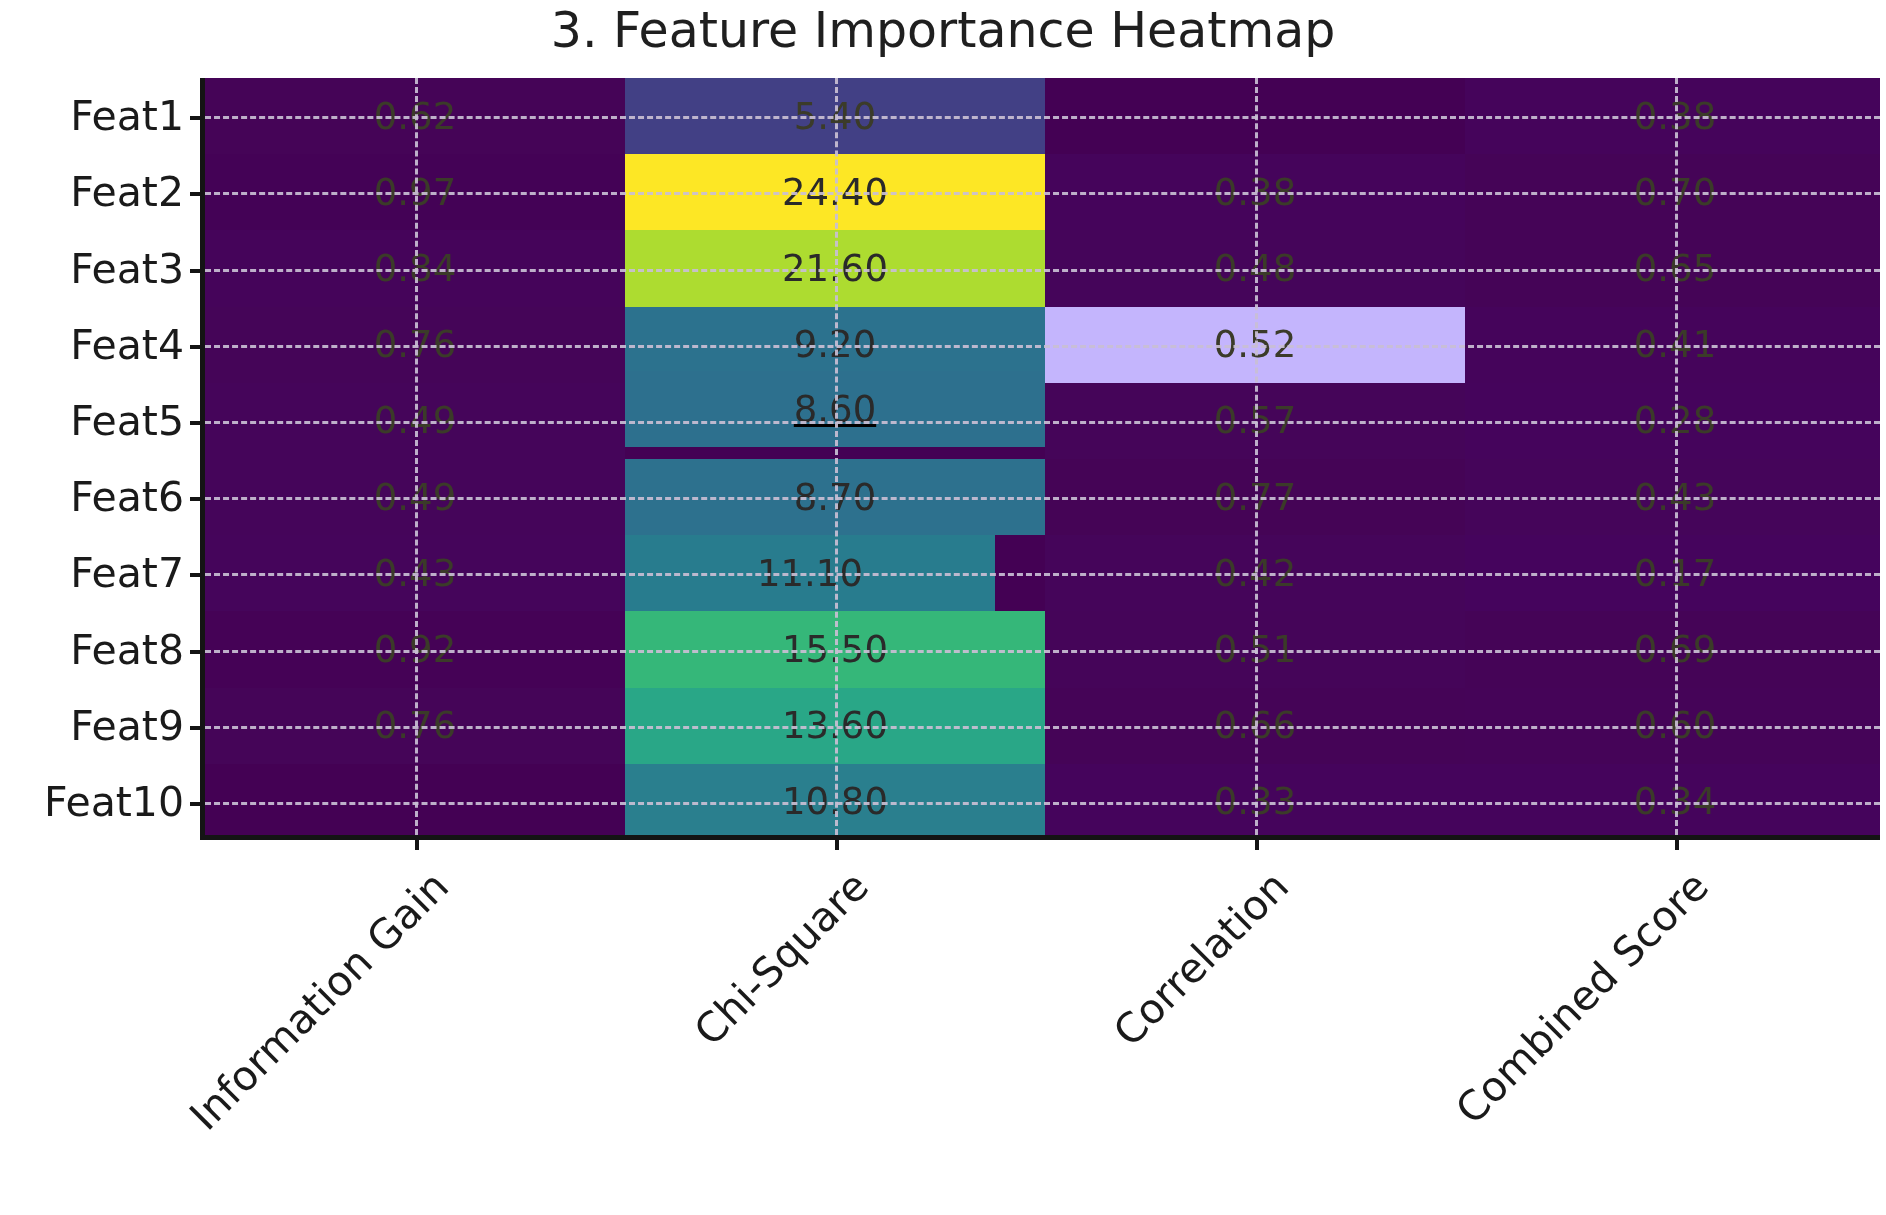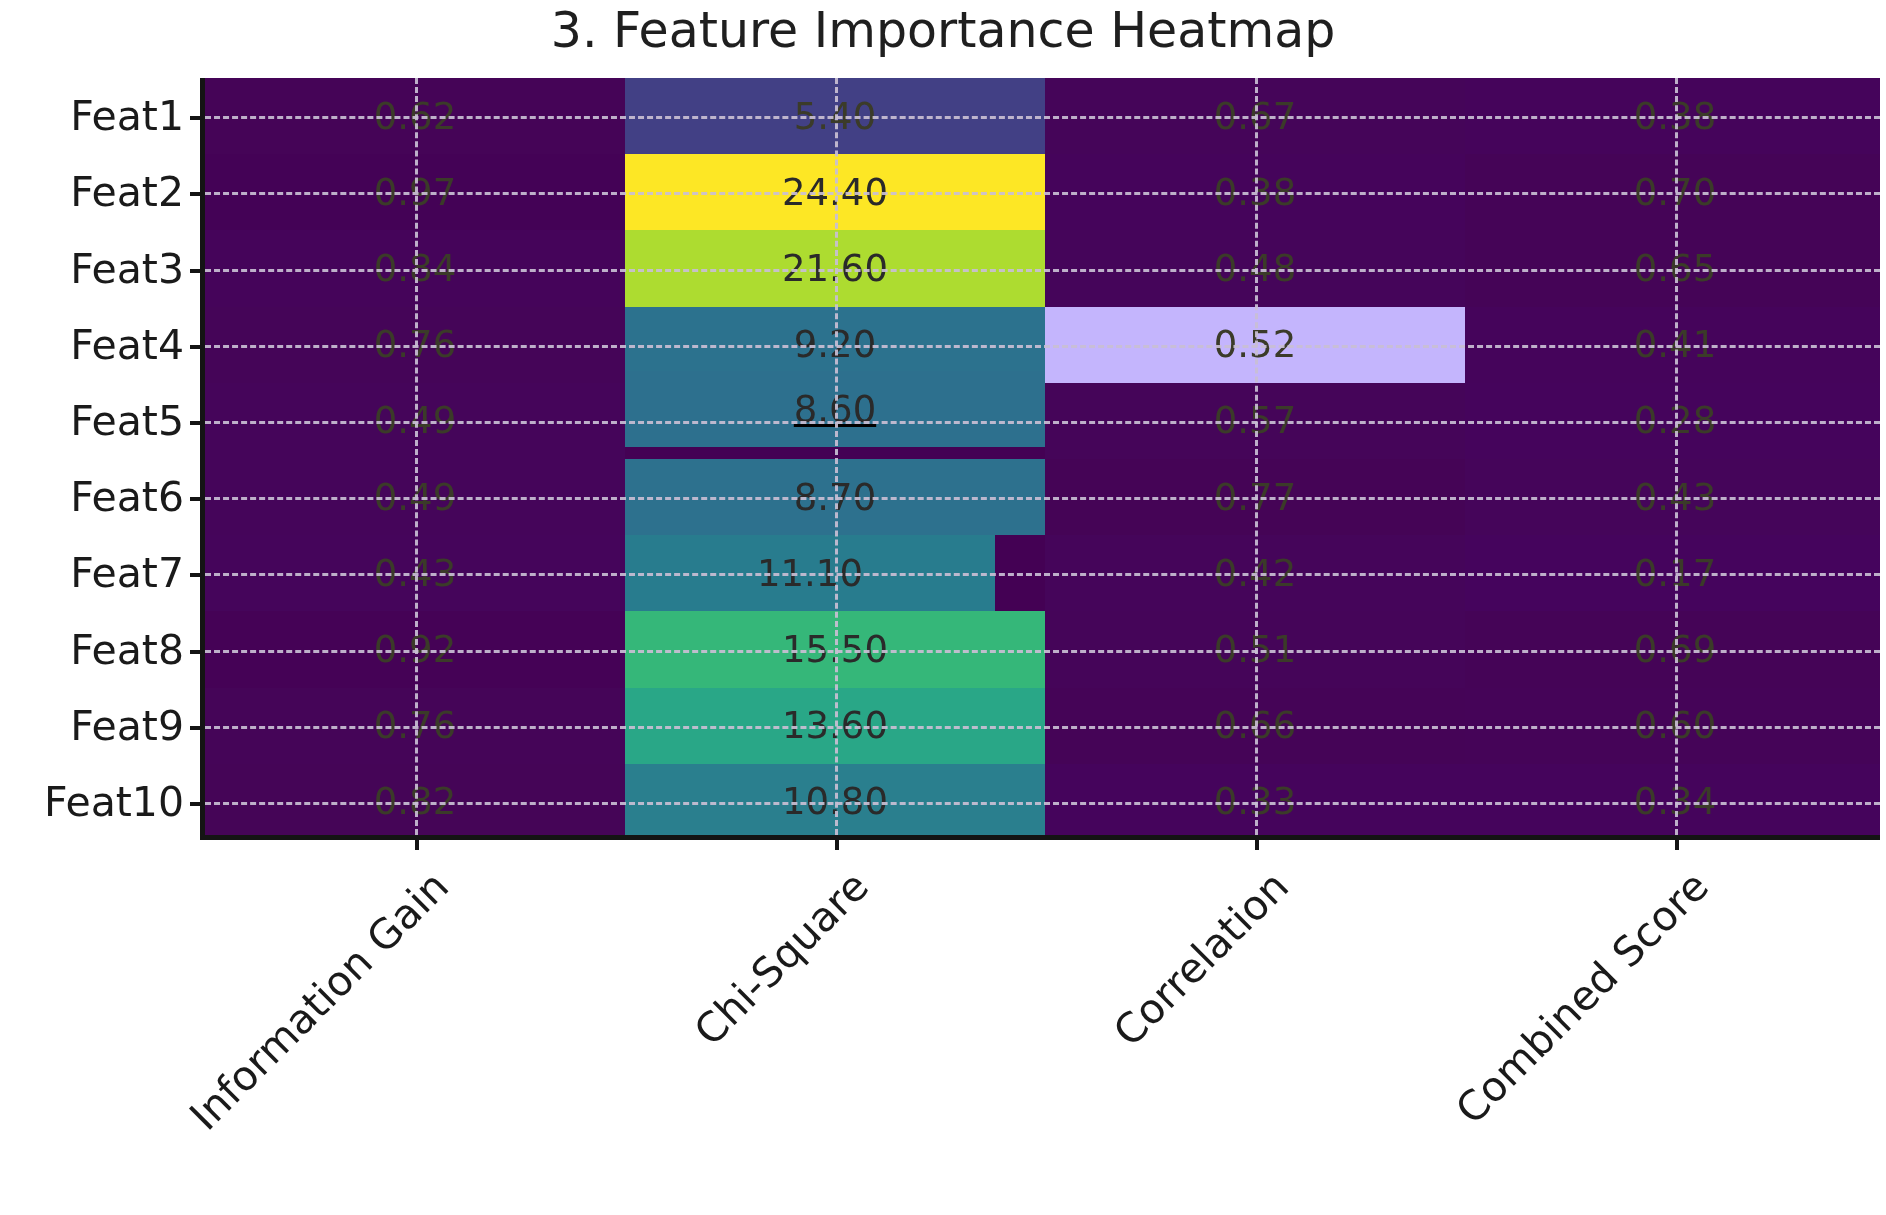--- a/index.html
+++ b/index.html
@@ -90,23 +90,20 @@
 
   <div id="axes">
     <div id="grid-wrap">
       <div id="cells">
           <div class="hcell" style="left: 0px; top: 0px; width: 420px; height: 76.2px; background: rgb(69, 4, 87);">
             <span style="color: rgb(59, 59, 41);">0.62</span>
           </div>
           <div class="hcell" style="left: 420px; top: 0px; width: 420px; height: 76.2px; background: rgb(66, 64, 133);">
             <span style="color: rgb(59, 59, 41);">5.40</span>
           </div>
-          <div class="hcell" style="left: 840px; top: 0px; width: 420px; height: 76.2px; background: rgb(69, 5, 89);">
-            <span style="color: rgb(59, 59, 41);">0.67</span>
-          </div>
           <div class="hcell" style="left: 1260px; top: 0px; width: 420px; height: 76.2px; background: rgb(69, 4, 91);">
             <span style="color: rgb(59, 59, 41);">0.38</span>
           </div>
           <div class="hcell" style="left: 0px; top: 76.2px; width: 420px; height: 76.2px; background: rgb(68, 2, 86);">
             <span style="color: rgb(59, 59, 41);">0.97</span>
           </div>
           <div class="hcell" style="left: 420px; top: 76.2px; width: 420px; height: 76.2px; background: rgb(253, 231, 37);">
             <span style="color: rgb(42, 42, 42);">24.40</span>
           </div>
           <div class="hcell" style="left: 840px; top: 76.2px; width: 420px; height: 76.2px; background: rgb(69, 4, 91);">
@@ -191,23 +188,20 @@
             <span style="color: rgb(59, 59, 41);">0.76</span>
           </div>
           <div class="hcell" style="left: 420px; top: 609.6px; width: 420px; height: 76.2px; background: rgb(41, 167, 135);">
             <span style="color: rgb(42, 42, 42);">13.60</span>
           </div>
           <div class="hcell" style="left: 840px; top: 609.6px; width: 420px; height: 76.2px; background: rgb(69, 4, 87);">
             <span style="color: rgb(59, 59, 41);">0.66</span>
           </div>
           <div class="hcell" style="left: 1260px; top: 609.6px; width: 420px; height: 76.2px; background: rgb(69, 4, 88);">
             <span style="color: rgb(59, 59, 41);">0.60</span>
-          </div>
-          <div class="hcell" style="left: 0px; top: 685.8px; width: 420px; height: 76.2px; background: rgb(69, 5, 87);">
-            <span style="color: rgb(59, 59, 41);">0.82</span>
           </div>
           <div class="hcell" style="left: 420px; top: 685.8px; width: 420px; height: 76.2px; background: rgb(42, 127, 142);">
             <span style="color: rgb(42, 42, 42);">10.80</span>
           </div>
           <div class="hcell" style="left: 840px; top: 685.8px; width: 420px; height: 76.2px; background: rgb(69, 4, 92);">
             <span style="color: rgb(59, 59, 41);">0.33</span>
           </div>
           <div class="hcell" style="left: 1260px; top: 685.8px; width: 420px; height: 76.2px; background: rgb(69, 4, 92);">
             <span style="color: rgb(59, 59, 41);">0.34</span>
           </div>

